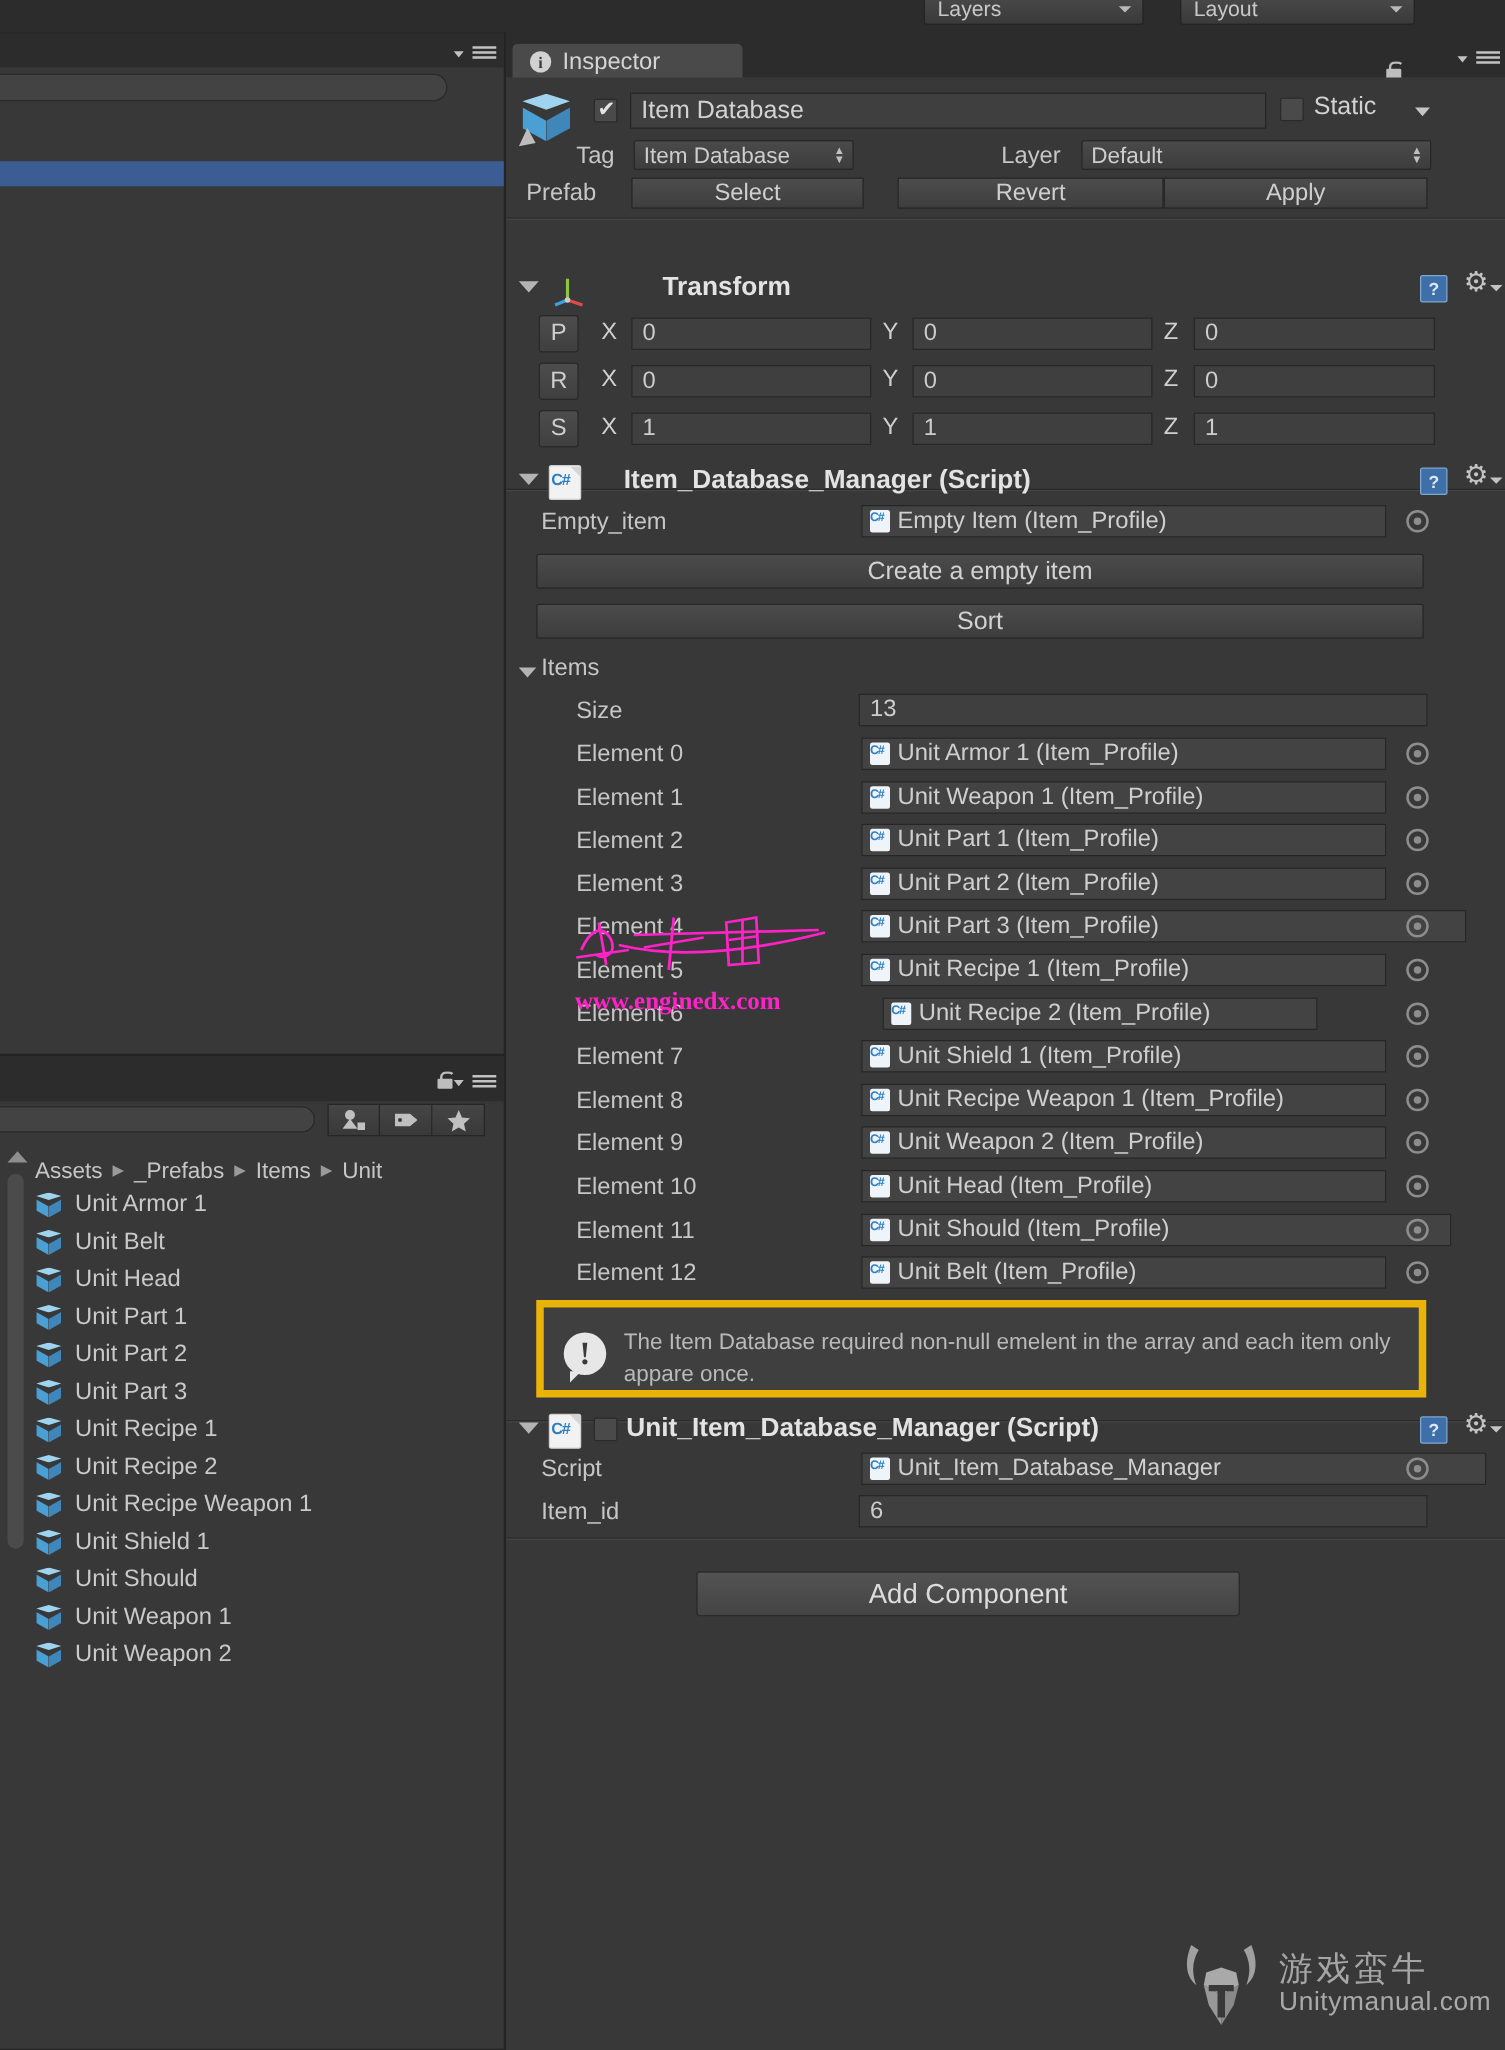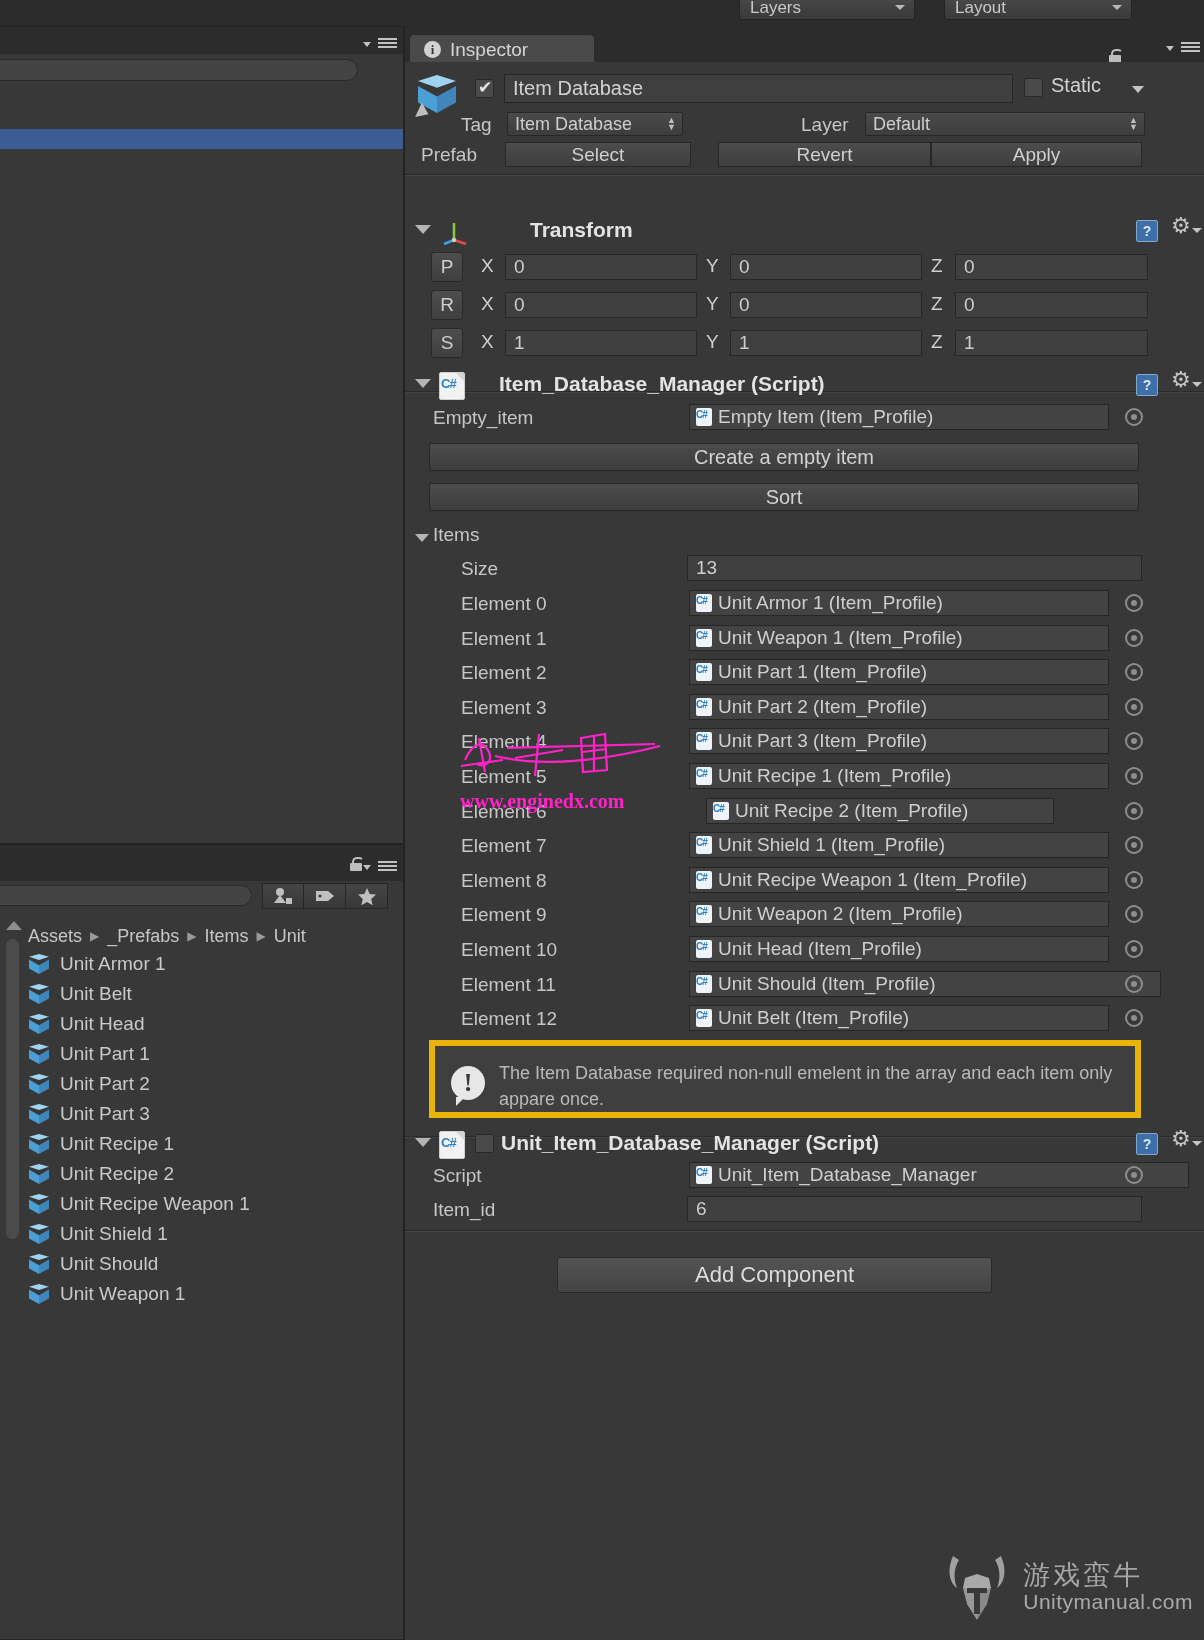--- a/index.html
+++ b/index.html
@@ -496,20 +496,28 @@
             </span>
             <span>Unit Should</span>
           </div>
           <div class="proj-item">
             <span class="cube">
               <span class="top"></span>
               <span class="lf"></span>
               <span class="rt"></span>
             </span>
             <span>Unit Weapon 1</span>
+          </div>
+          <div class="proj-item">
+            <span class="cube">
+              <span class="top"></span>
+              <span class="lf"></span>
+              <span class="rt"></span>
+            </span>
+            <span>Unit Weapon 2</span>
           </div>
         </div>
     </div>
   </div>
 
   <div class="inspector">
 
     <div class="insp-tabbar">
       <div class="insp-tab">
         <span class="info-icon">i</span>
@@ -667,21 +675,21 @@
           <div>
             <span class="prop-label" style="left:56px; top:635px">Element 3</span>
             <span class="obj-field" style="left:284px; top:632px; width:420px">
               <span class="mini-script"></span>
               <span>Unit Part 2 (Item_Profile)</span>
             </span>
             <span class="circle-sel" style="left:720px; top:636px"></span>
           </div>
           <div>
             <span class="prop-label" style="left:56px; top:669px">Element 4</span>
-            <span class="obj-field" style="left:284px; top:666px; width:420px">
+            <span class="obj-field" style="left:284px; top:666px; width:484px">
               <span class="mini-script"></span>
               <span>Unit Part 3 (Item_Profile)</span>
             </span>
             <span class="circle-sel" style="left:720px; top:670px"></span>
           </div>
           <div>
             <span class="prop-label" style="left:56px; top:704px">Element 5</span>
             <span class="obj-field" style="left:284px; top:701px; width:420px">
               <span class="mini-script"></span>
               <span>Unit Recipe 1 (Item_Profile)</span>

